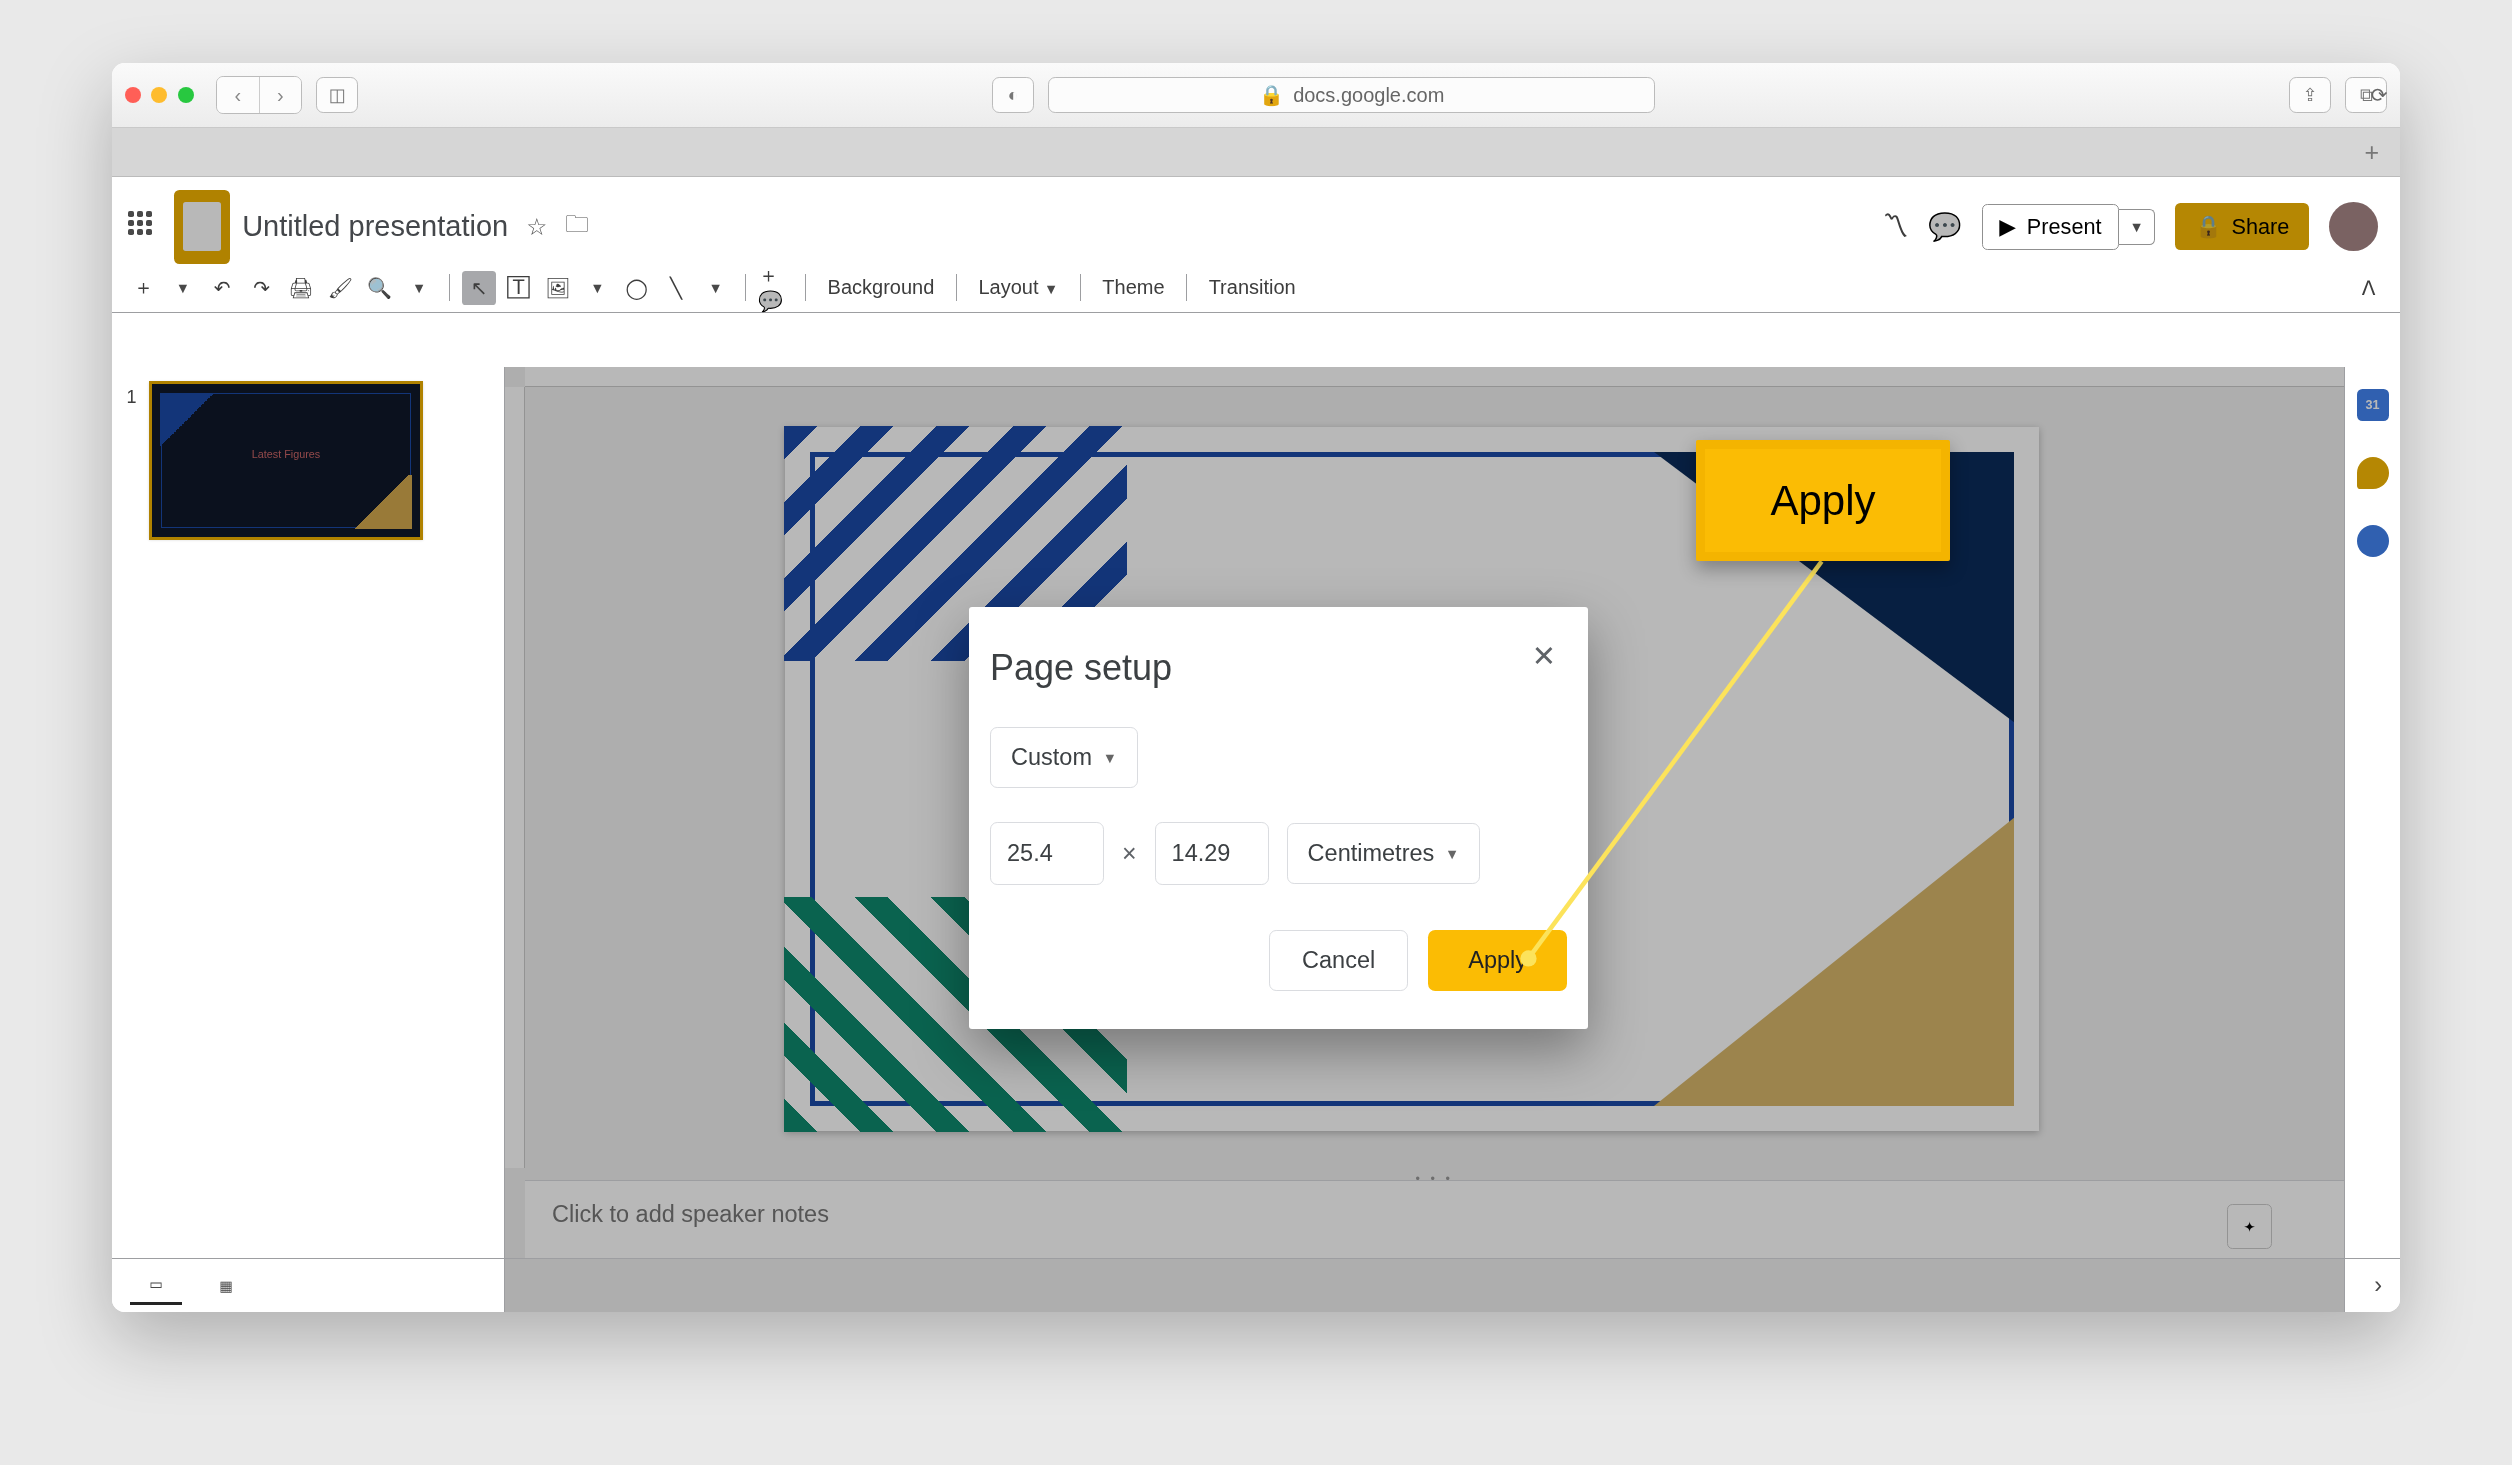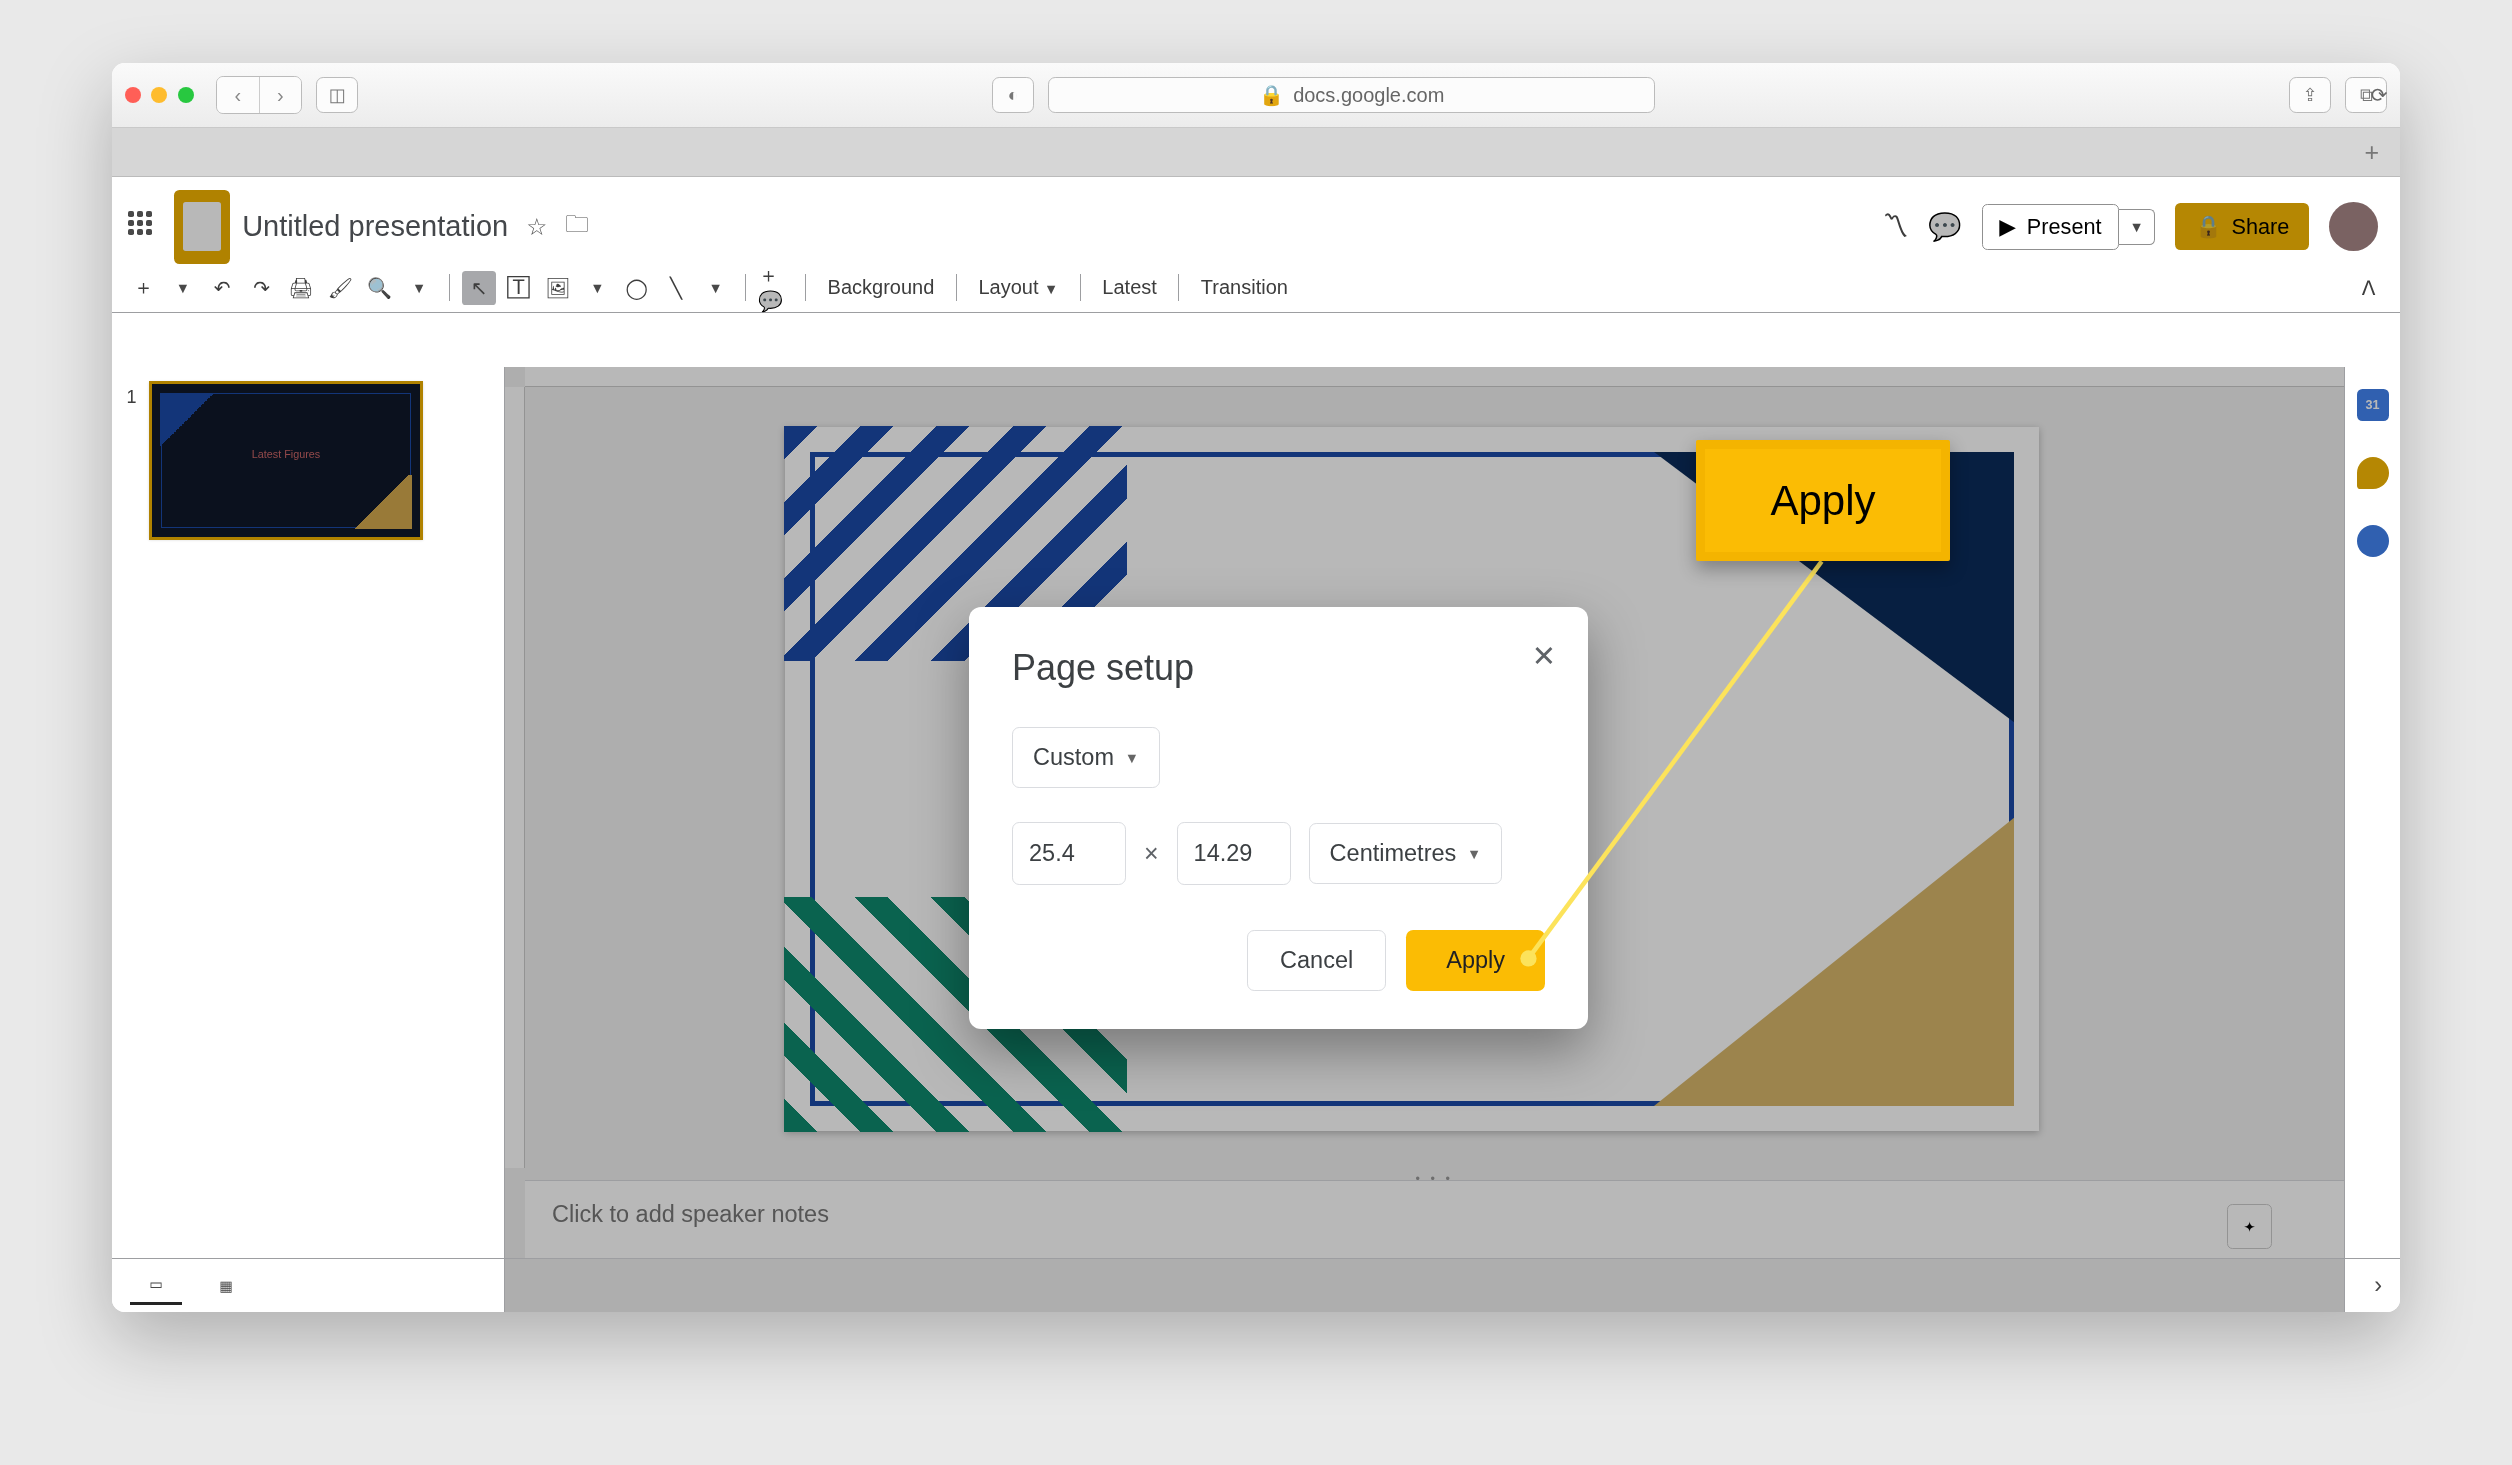--- a/index.html
+++ b/index.html
@@ -83,21 +83,21 @@
   .nav-right{margin-left:auto;font-size:23.5px;color:#666;}
 
   .sidepanel{width:56px;border-left:0.9px solid #dadce0;display:flex;flex-direction:column;align-items:center;gap:36px;padding-top:21.7px;}
   .sp-ic{width:32px;height:32px;border-radius:5.4px;}
   .sp-cal{background:#4285f4;position:relative;}
   .sp-cal::after{content:"31";position:absolute;inset:0;display:flex;align-items:center;justify-content:center;color:#fff;font-size:12.6px;font-weight:bold;}
   .sp-keep{background:#fbbc04;border-radius:50% 50% 50% 3.6px;}
   .sp-tasks{background:#4285f4;border-radius:50%;}
 
   
-  .dialog{position:absolute;left:857px;top:430px;width:619px;background:#fff;border-radius:12px;box-shadow:0 21.7px 54px rgba(0,0,0,.35);padding:40px 43px 38px;z-index:30;}
+  .dialog{position:absolute;left:857px;top:430px;width:619px;background:#fff;border-radius:3px;box-shadow:0 21.7px 54px rgba(0,0,0,.35);padding:40px 21px 38px;z-index:30;}
   .dlg-title{font-size:36px;color:#3c4043;}
   .dlg-close{position:absolute;top:32px;right:32px;font-size:29px;color:#5f6368;cursor:pointer;}
   .dlg-select{margin-top:38px;display:inline-flex;align-items:center;gap:10.8px;border:0.9px solid #dadce0;border-radius:7.2px;padding:16px 20px;font-size:23.5px;color:#3c4043;cursor:pointer;}
   .dlg-dims{margin-top:34px;display:flex;align-items:center;gap:18px;}
   .dim-input{width:114px;height:63px;border:0.9px solid #dadce0;border-radius:7.2px;font-size:23.5px;text-align:left;padding:0 16px;color:#3c4043;}
   .dim-x{font-size:25px;color:#5f6368;}
   .unit-select{display:inline-flex;align-items:center;gap:10.8px;border:0.9px solid #dadce0;border-radius:7.2px;padding:16px 20px;font-size:23.5px;color:#3c4043;cursor:pointer;}
   .dlg-actions{margin-top:45px;display:flex;justify-content:flex-end;gap:20px;}
   .btn-cancel{border:0.9px solid #dadce0;background:#fff;border-radius:7.2px;padding:16px 32px;font-size:23.5px;color:#3c4043;cursor:pointer;text-align:right;}
   .btn-apply{border:none;background:#fbbc04;border-radius:7.2px;padding:16px 40px;font-size:23.5px;color:#202124;cursor:pointer;}
@@ -204,21 +204,21 @@
         <div class="tb-ic">
             <span class="caret">▼</span>
           </div>
         <div class="vsep"></div>
         <div class="tb-ic">＋💬</div>
         <div class="vsep"></div>
         <span class="tb-text">Background</span>
         <div class="vsep"></div>
         <span class="tb-text"><span>Layout</span> <span class="caret">▼</span></span>
         <div class="vsep"></div>
-        <span class="tb-text">Latest</span>
+        <span class="tb-text">Theme</span>
         <div class="vsep"></div>
         <span class="tb-text">Transition</span>
         <div class="tb-ic tb-collapse">ᐱ</div>
       </div>
 
       <div class="workspace">
         <div class="thumbs">
           <div class="thumb-row">
             <div class="thumb-num">1</div>
             <div class="thumb">

